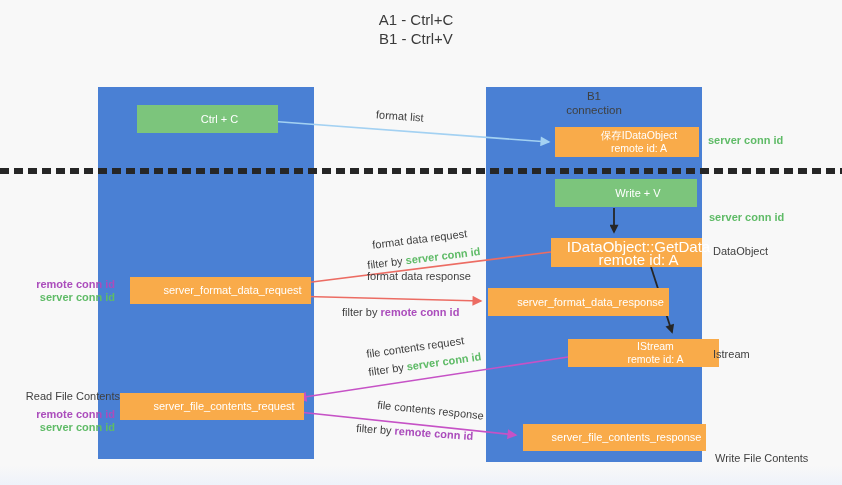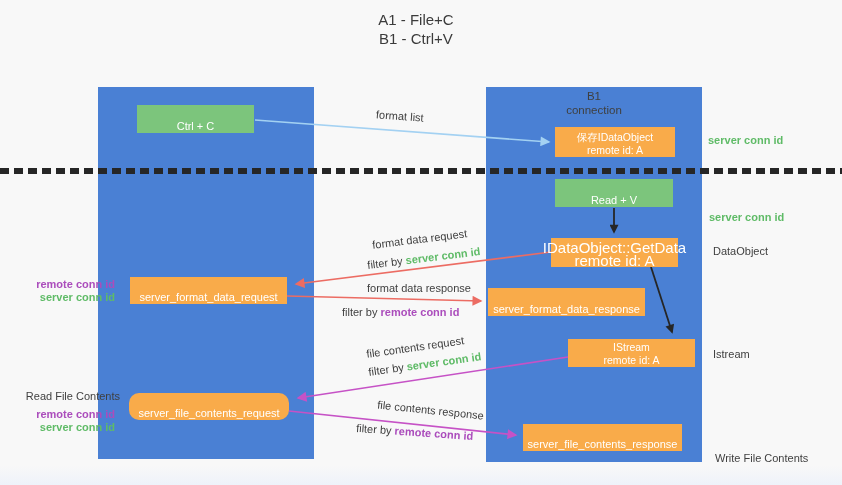--- a/index.html
+++ b/index.html
@@ -12,33 +12,33 @@
   .col{position:absolute; background:var(--column-blue,#4a80d4); z-index:1;}
   .col-a1{left:98px; top:87px; width:216px; height:372px;}
   .col-b1{left:486px; top:87px; width:216px; height:375px;}
   .dotted-sep{
     position:absolute; left:0; top:168px; width:842px; height:6px; z-index:2;
     background:repeating-linear-gradient(to right, var(--arrow-black,#262626) 0 9px, transparent 9px 14px);
   }
   .arrow-layer{position:absolute; left:0; top:0; z-index:3; pointer-events:none;}
   .box{
     position:absolute; z-index:4; display:flex; flex-direction:column;
-    align-items:center; justify-content:flex-end;
-    color:#ffffff; font-size:11px; line-height:13px; text-align:center; white-space:nowrap;
+    align-items:center; justify-content:center;
+    color:#ffffff; font-size:11px; line-height:13px; text-align:center; white-space:nowrap;padding-left:24px;
   }
   .green{background:var(--box-green,#7cc57c);}
   .orange{background:var(--box-orange,#f9ab4a);}
   .box-ctrl-c{left:137px; top:105px; width:117px; height:28px;}
   .box-ctrl-v{left:555px; top:179px; width:118px; height:28px;}
   .box-save{left:555px; top:127px; width:120px; height:30px; font-size:10.5px;}
   .box-getdata{left:551px; top:238px; width:127px; height:29px; font-size:15px;}
   .box-istream{left:568px; top:339px; width:127px; height:28px; font-size:10.5px;}
   .box-sfdreq{left:130px; top:277px; width:157px; height:27px;}
   .box-sfdresp{left:488px; top:288px; width:157px; height:28px;}
-  .box-sfcreq{left:129px; top:393px; width:160px; height:27px;border-radius:10px;}
+  .box-sfcreq{left:120px; top:393px; width:160px; height:27px;}
   .box-sfcresp{left:523px; top:424px; width:159px; height:27px;}
   .lbl{
     position:absolute; z-index:5; font-size:11px; line-height:13px;
     color:var(--text-dark,#3f3f3f); white-space:nowrap;
   }
   .hdr{
     position:absolute; z-index:5; text-align:center; font-size:11.5px;
     line-height:14px; color:var(--text-dark,#3f3f3f);
   }
   .hdr-a1{left:98px; top:56px; width:216px;}
@@ -62,21 +62,21 @@
   .mk-red{fill:var(--arrow-red,#ec6c63);}
   .mk-magenta{fill:var(--arrow-magenta,#c652c6);}
   .mk-black{fill:var(--arrow-black,#262626);}
 </style>
 </head>
 <body>
 
 <div class="canvas">
 
   <div class="title">
-    <div>A1 - File+C</div>
+    <div>A1 - Ctrl+C</div>
     <div>B1 - Ctrl+V</div>
   </div>
 
   <div class="hdr hdr-b1">
     <div>B1</div>
     <div>connection</div>
   </div>
 
   <div class="col col-a1"></div>
   <div class="col col-b1"></div>
@@ -108,21 +108,21 @@
   </svg>
 
   <div class="box green box-ctrl-c">
     <div>Ctrl + C</div>
   </div>
   <div class="box orange box-save">
     <div>保存IDataObject</div>
     <div>remote id: A</div>
   </div>
   <div class="box green box-ctrl-v">
-    <div>Read + V</div>
+    <div>Write + V</div>
   </div>
   <div class="box orange box-getdata">
     <div>IDataObject::GetData</div>
     <div>remote id: A</div>
   </div>
   <div class="box orange box-istream">
     <div>IStream</div>
     <div>remote id: A</div>
   </div>
   <div class="box orange box-sfdreq">
@@ -139,21 +139,21 @@
   </div>
 
   <div class="lbl rot-p4" style="left:376px; top:110px;">format list</div>
 
   <div class="lbl rot-n7" style="left:372px; top:233px;">format data request</div>
   <div class="lbl rot-n7" style="left:367px; top:252px;">
     <span>filter by</span>
     <span class="bold-green">server conn id</span>
   </div>
 
-  <div class="lbl" style="left:367px; top:282px;">format data response</div>
+  <div class="lbl" style="left:367px; top:270px;">format data response</div>
   <div class="lbl" style="left:342px; top:306px;">
     <span>filter by</span>
     <span class="bold-purple">remote conn id</span>
   </div>
 
   <div class="lbl rot-n8" style="left:366px; top:341px;">file contents request</div>
   <div class="lbl rot-n8" style="left:368px; top:358px;">
     <span>filter by</span>
     <span class="bold-green">server conn id</span>
   </div>

